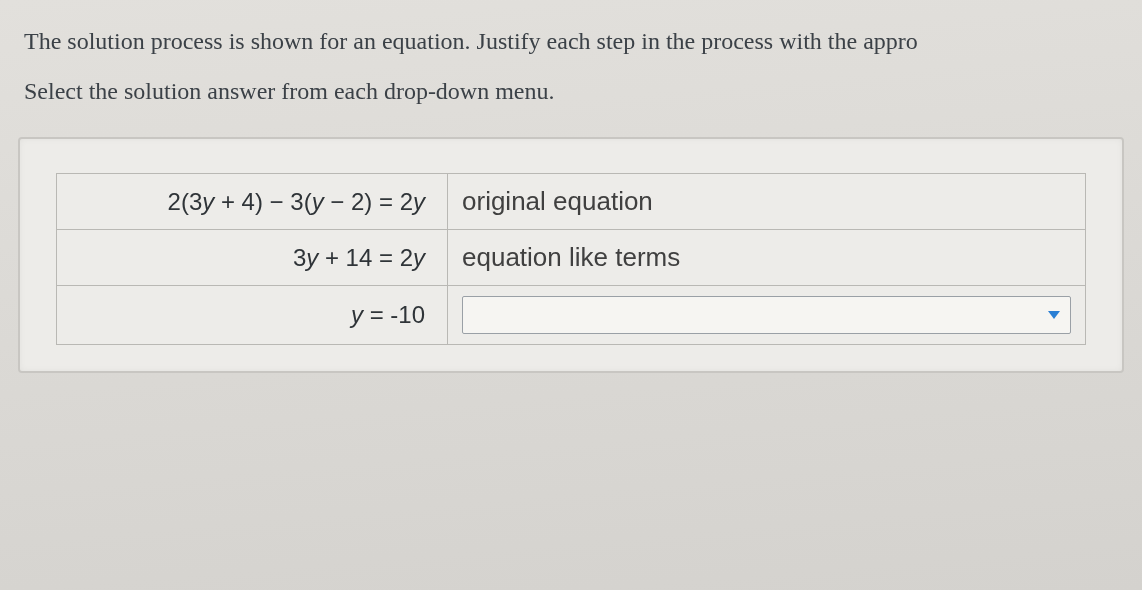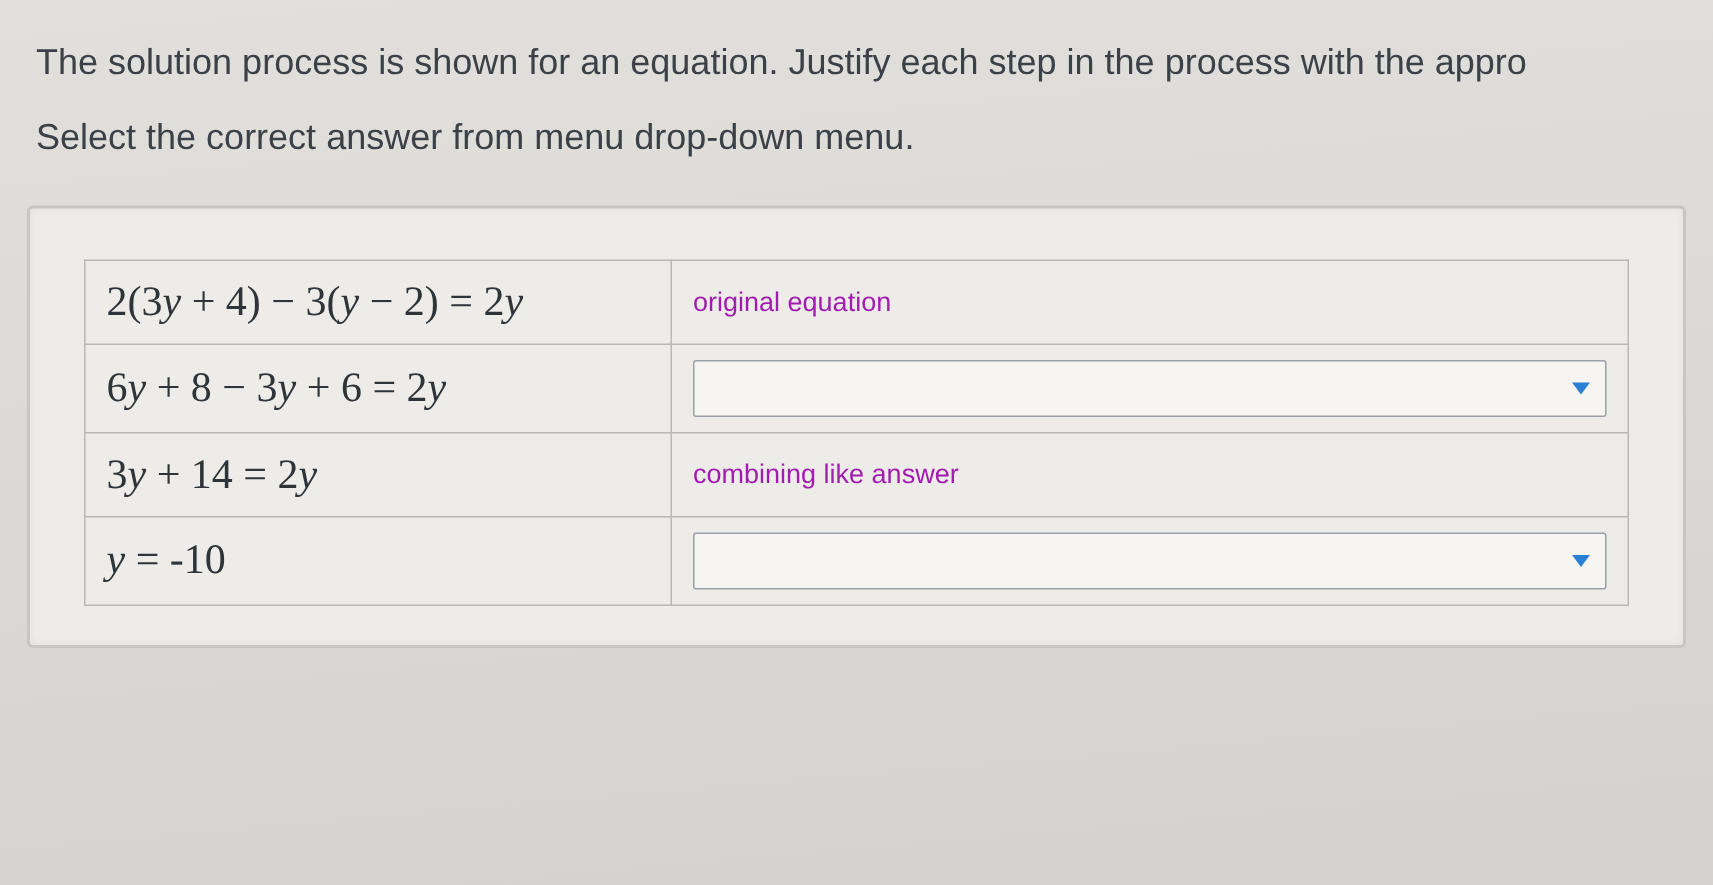--- a/index.html
+++ b/index.html
@@ -21,20 +21,21 @@
   .header-area {
     padding: 0 18px;
     position: relative;
   }
   .prompt {
     font-size: 24px;
     line-height: 1.65;
     color: #3b4147;
     padding: 22px 6px 0 6px;
     font-weight: 400;
+    font-family: Liberation Serif, serif;
   }
   .prompt .p2 { display:block; margin-top: 10px; }
 
   .panel {
     margin: 26px 18px 0 18px;
     background: #edece9;
     border: 2px solid #c8c6c2;
     border-radius: 4px;
     padding: 34px 36px 26px 36px;
     box-shadow: inset 0 0 6px rgba(0,0,0,0.05);
@@ -49,31 +50,32 @@
   table.solution col.just { width: 62%; }
 
   table.solution td {
     border: 1px solid #b9b8b4;
     padding: 10px 14px;
     height: 56px;
     vertical-align: middle;
     background: #efeee b;
   }
   table.solution td.eq {
-    font-family: Liberation Serif, serif;
+    text-align: right;
+    font-family: Liberation Sans, sans-serif;
     font-style: italic;
-    font-size: 28px;
+    font-size: 24px;
     color: #2f3438;
     white-space: nowrap;
     padding-right: 22px;
   }
   .upright { font-style: normal; }
   table.solution td.just {
-    font-size: 18px;
-    color: #a21caf;
+    font-size: 26px;
+    color: #404040;
     position: relative;
   }
   .dropdown {
     position: relative;
     width: 100%;
     height: 38px;
     border: 1px solid #9aa0a6;
     background: #f6f5f2;
     border-radius: 2px;
     display: flex;
@@ -104,59 +106,48 @@
   }
 </style>
 </head>
 <body>
 <div class="page">
 
 <div class="header-area">
 
   <div class="prompt">
     <span>The solution process is shown for an equation. Justify each step in the process with the appro</span>
-    <span class="p2">Select the correct answer from menu drop-down menu.</span>
+    <span class="p2">Select the solution answer from each drop-down menu.</span>
   </div>
 </div>
 
 <div class="panel">
   <table class="solution">
     <colgroup>
           <col class="eq">
           <col class="just">
         </colgroup>
     <tbody>
 
       <tr>
         <td class="eq">
           <span class="upright">2(3</span>y<span class="upright"> + 4) − 3(</span>y<span class="upright"> − 2) = 2</span>y
         </td>
         <td class="just">
           <span>original equation</span>
         </td>
       </tr>
 
-      <tr>
-        <td class="eq">
-          <span class="upright">6</span>y<span class="upright"> + 8 − 3</span>y<span class="upright"> + 6 = 2</span>y
-        </td>
-        <td class="just">
-          <div class="dropdown">
-            <span></span>
-            <span class="caret"></span>
-          </div>
-        </td>
-      </tr>
 
       <tr>
         <td class="eq">
           <span class="upright">3</span>y<span class="upright"> + 14 = 2</span>y
         </td>
         <td class="just">
-          <span>combining like answer</span>
+          <span>equation like terms</span>
         </td>
       </tr>
 
 
 
       <tr>
         <td class="eq">
           y<span class="upright"> = -10</span>
         </td>
         <td class="just">

